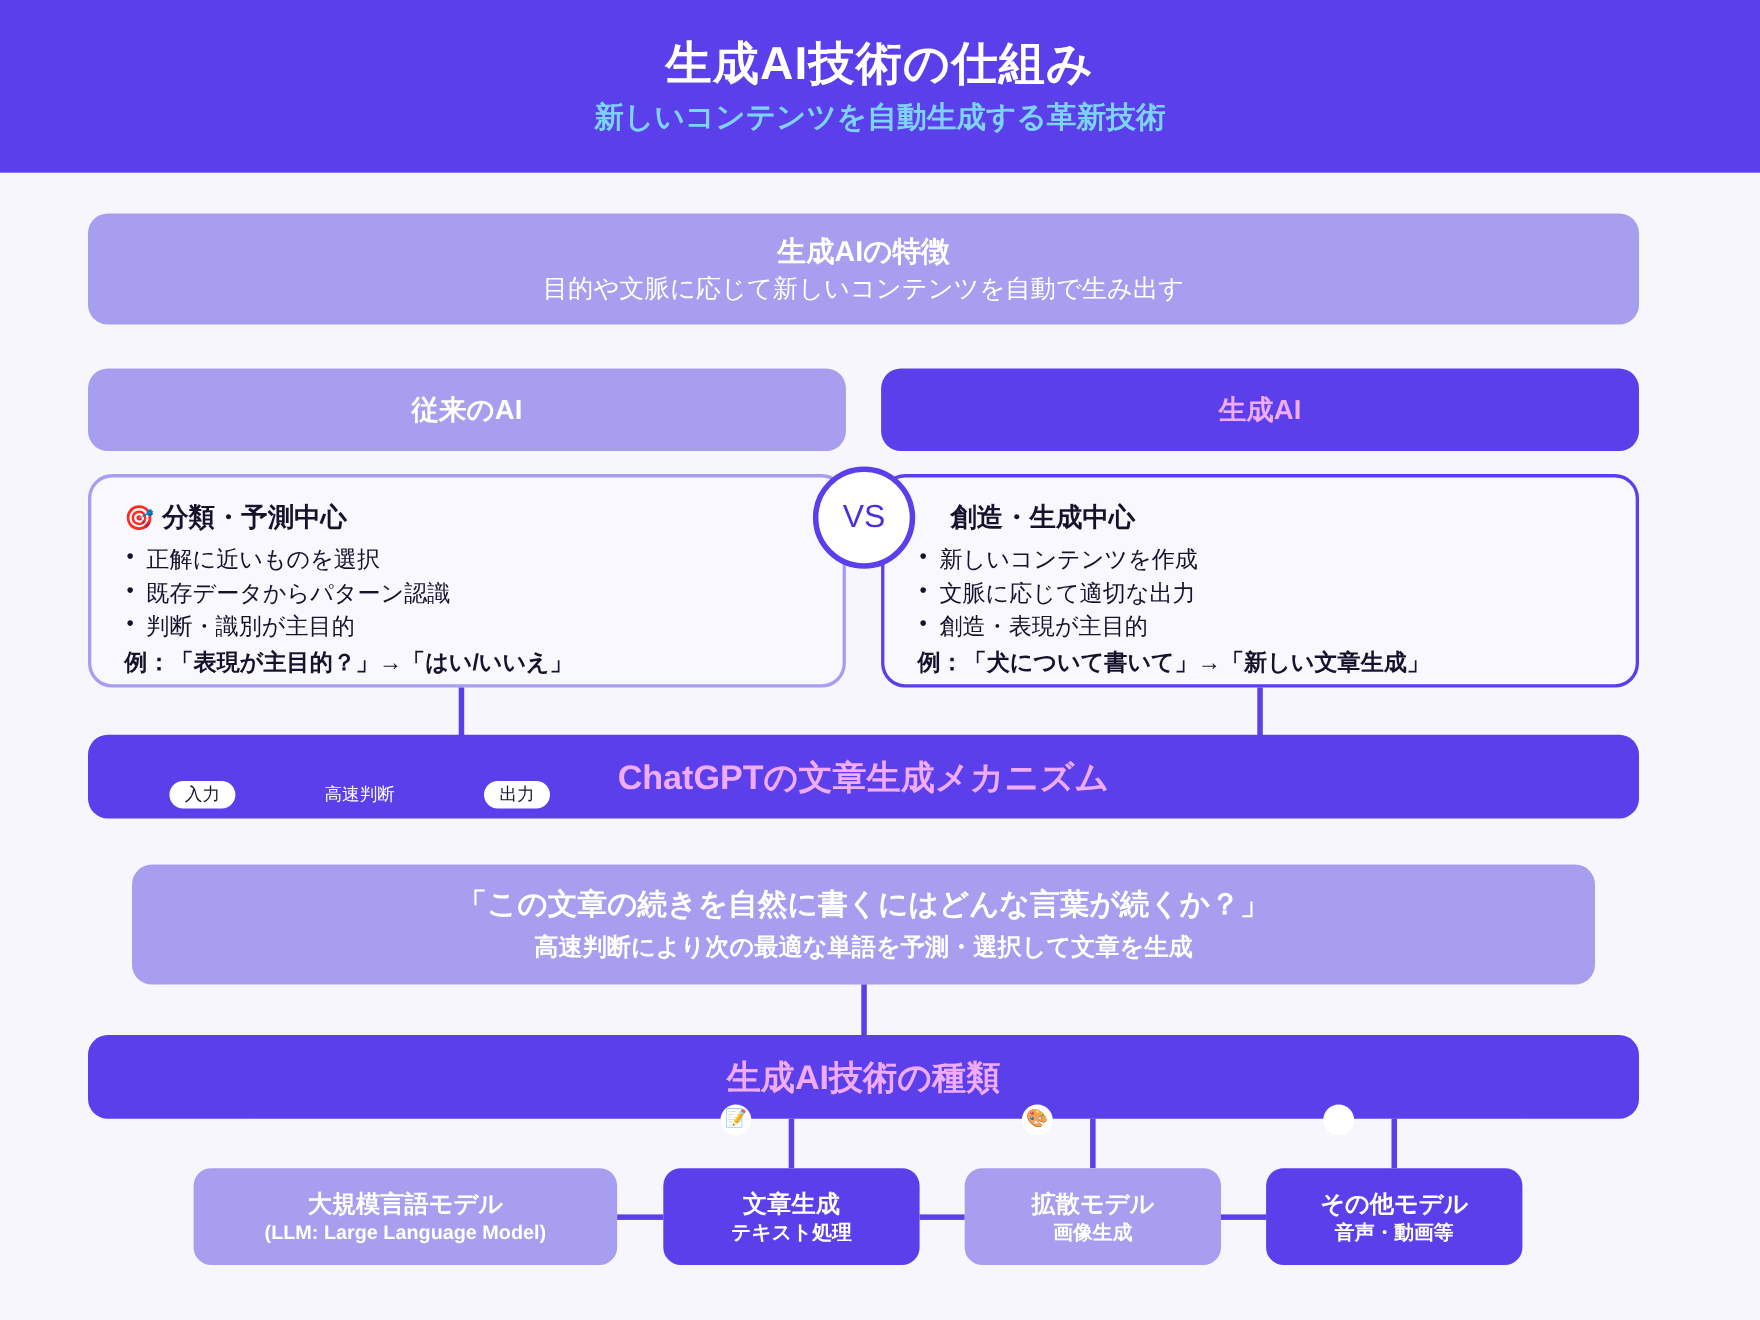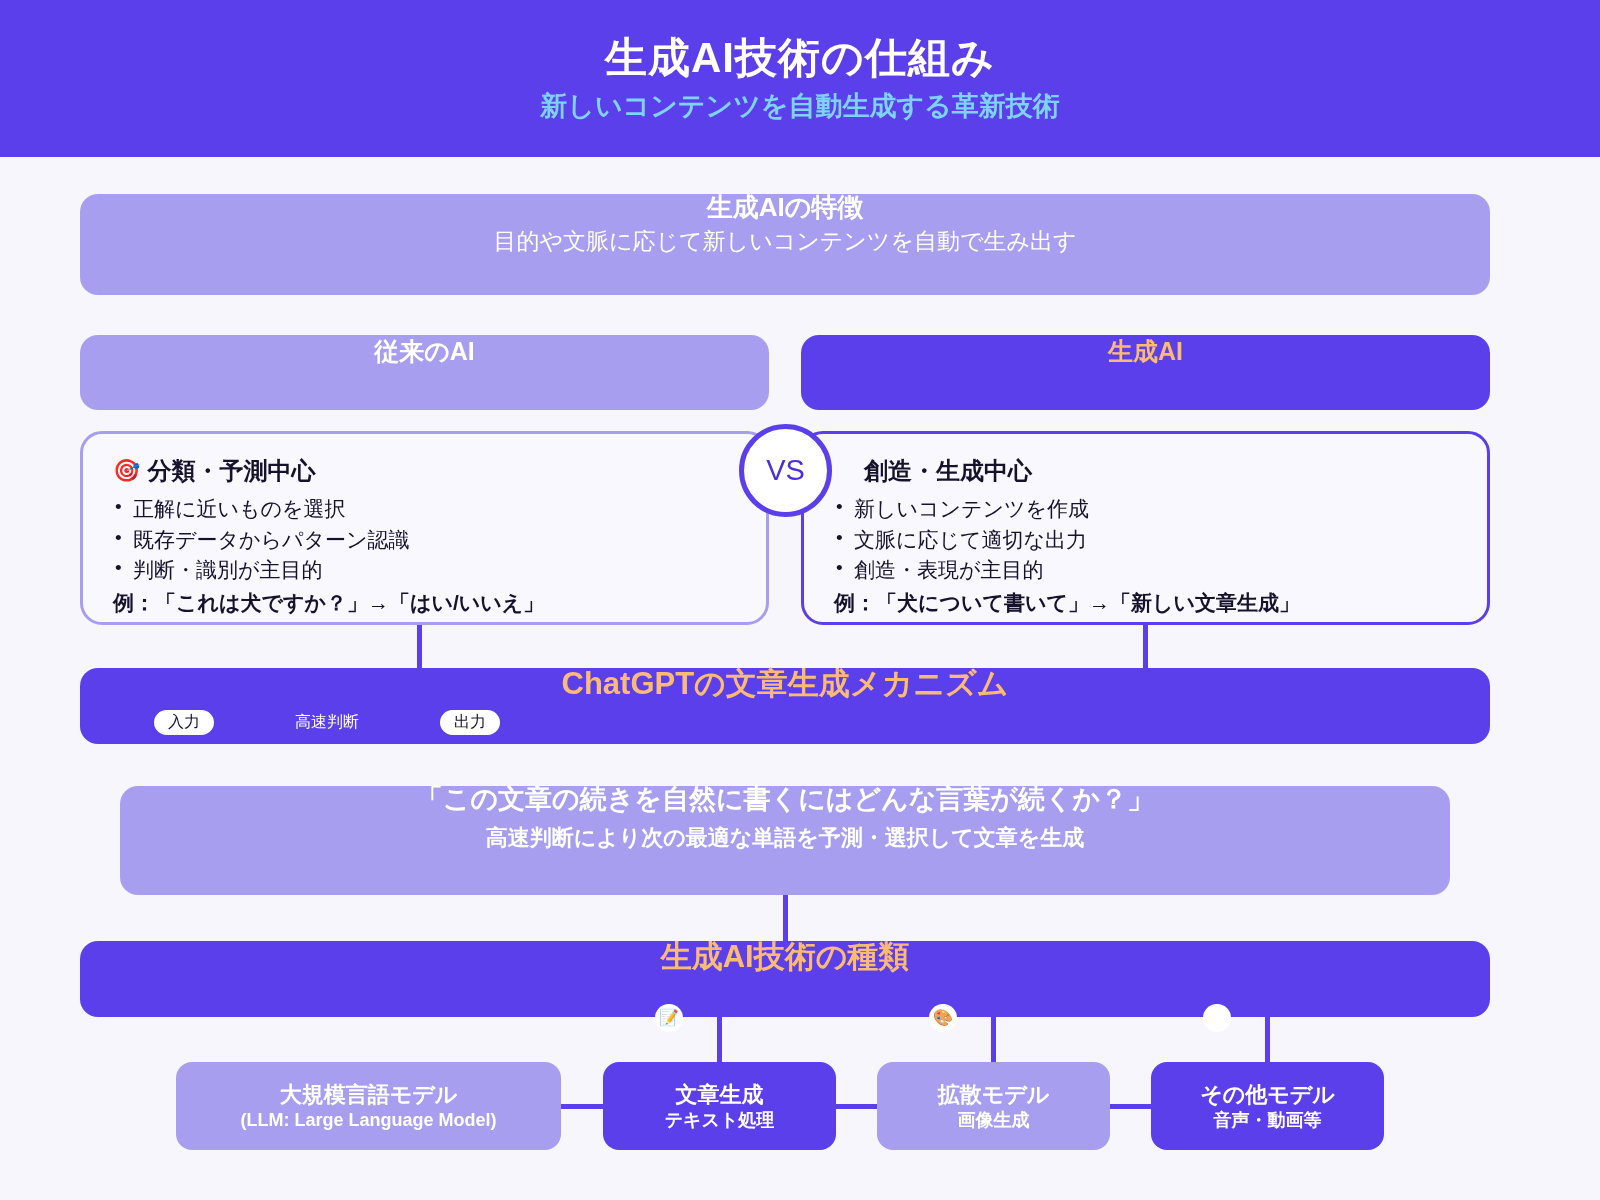--- a/index.html
+++ b/index.html
@@ -48,24 +48,24 @@
   }
 
   
   .panel {
     position: absolute;
     box-sizing: border-box;
     border-radius: 18px;
     display: flex;
     flex-direction: column;
     align-items: center;
-    justify-content: flex-start;
+    justify-content: center;
   }
   .panel-light { background: #a79ef0; color: #ffffff; }
-  .panel-dark  { background: #5a3fea; color: #fdba74; }
+  .panel-dark  { background: #5a3fea; color: #f0abfc; }
 
   
   .feature-banner {
     left: 80px; top: 194px;
     width: 1410px; height: 101px;
     gap: 10px;
   }
   .feature-title {
     font-size: 26px; font-weight: bold; line-height: 1;
   }
@@ -293,21 +293,21 @@
   <div class="cmp-card cmp-card-left">
     <div class="cmp-card-title">
       <span class="cmp-emoji">🎯</span>
       <span>分類・予測中心</span>
     </div>
     <ul class="cmp-list">
       <li>正解に近いものを選択</li>
       <li>既存データからパターン認識</li>
       <li>判断・識別が主目的</li>
     </ul>
-    <div class="cmp-example">例：「これは犬ですか？」→「はい/いいえ」</div>
+    <div class="cmp-example">例：「表現が主目的？」→「はい/いいえ」</div>
   </div>
 
   <div class="cmp-card cmp-card-right">
     <div class="cmp-card-title">
       <span>創造・生成中心</span>
     </div>
     <ul class="cmp-list">
       <li>新しいコンテンツを作成</li>
       <li>文脈に応じて適切な出力</li>
       <li>創造・表現が主目的</li>

